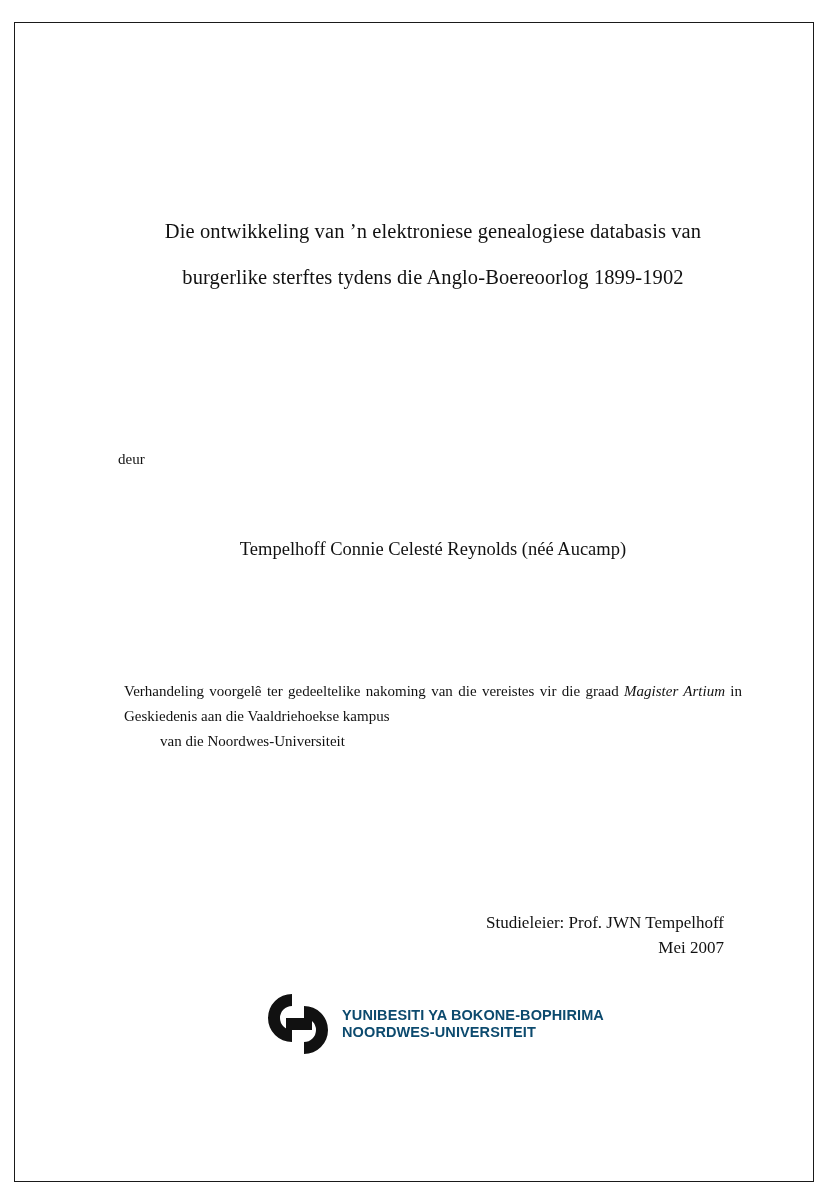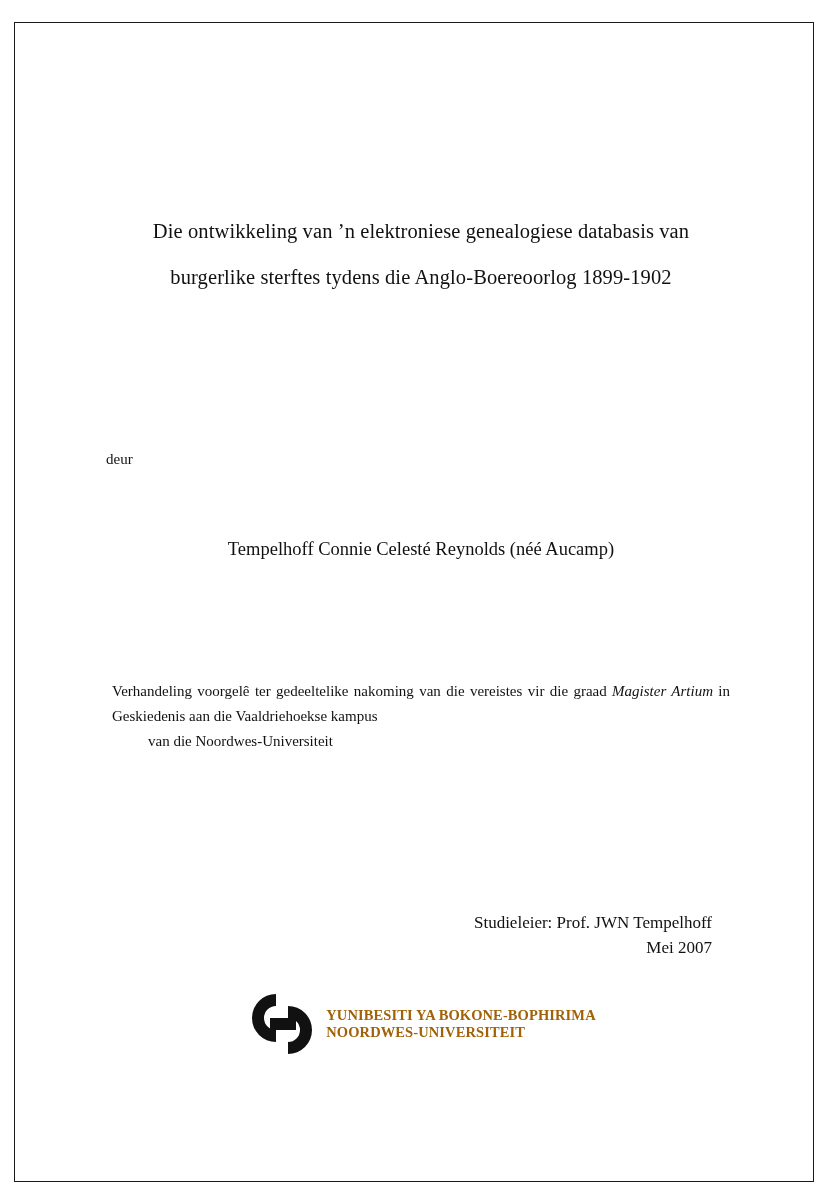--- a/index.html
+++ b/index.html
@@ -25,21 +25,21 @@
     position: absolute;
     left: 14px;
     top: 22px;
     width: 800px;
     height: 1160px;
     border: 1.5px solid #1a1a1a;
     box-sizing: border-box;
   }
   .content {
     position: absolute;
-    left: 106px;
+    left: 118px;
     top: 22px;
     width: 630px;
     height: 1024px;
     box-sizing: border-box;
   }
 
   .title-block {
     position: absolute;
     top: 186px;
     left: 0;
@@ -107,26 +107,26 @@
     align-items: center;
   }
   .logo-mark {
     position: relative;
     width: 72px;
     height: 72px;
     margin-right: 8px;
     flex: none;
   }
   .logo-text {
-    font-family: Liberation Serif, serif;
+    font-family: Liberation Sans, sans-serif;
     font-size: 14.5px;
     font-weight: bold;
     line-height: 17.5px;
     letter-spacing: 0.1px;
-    color: #a16207;
+    color: #0c4a6e;
     white-space: nowrap;
   }
 </style>
 </head>
 <body>
 
 <div class="page">
   <div class="page-border"></div>
 
   <div class="content">

